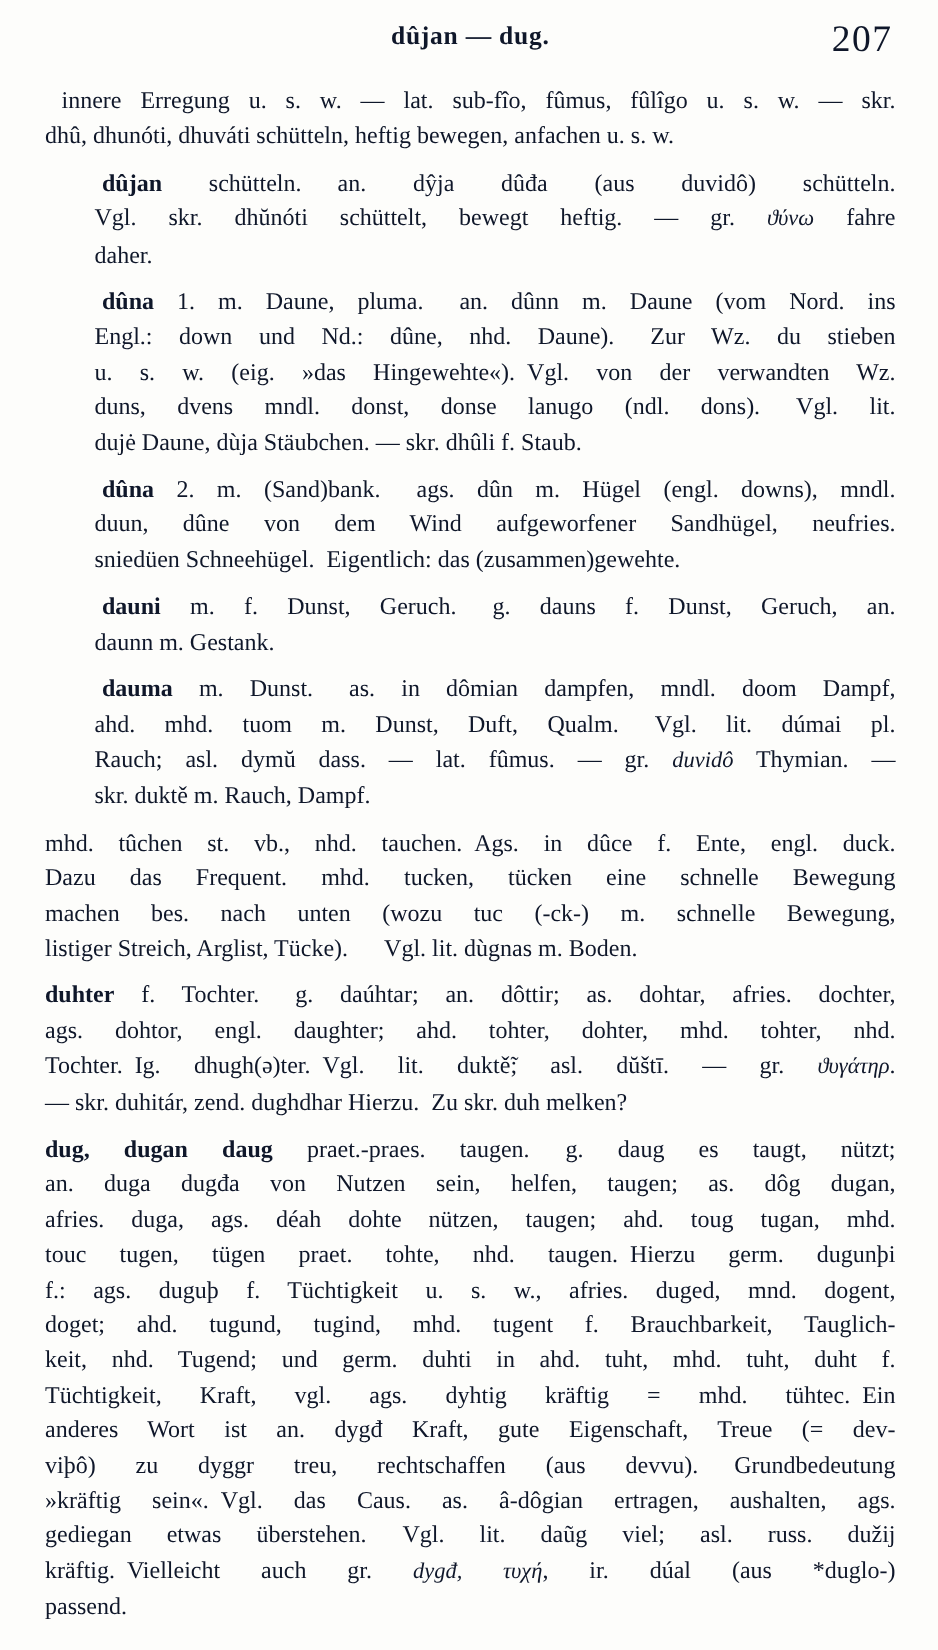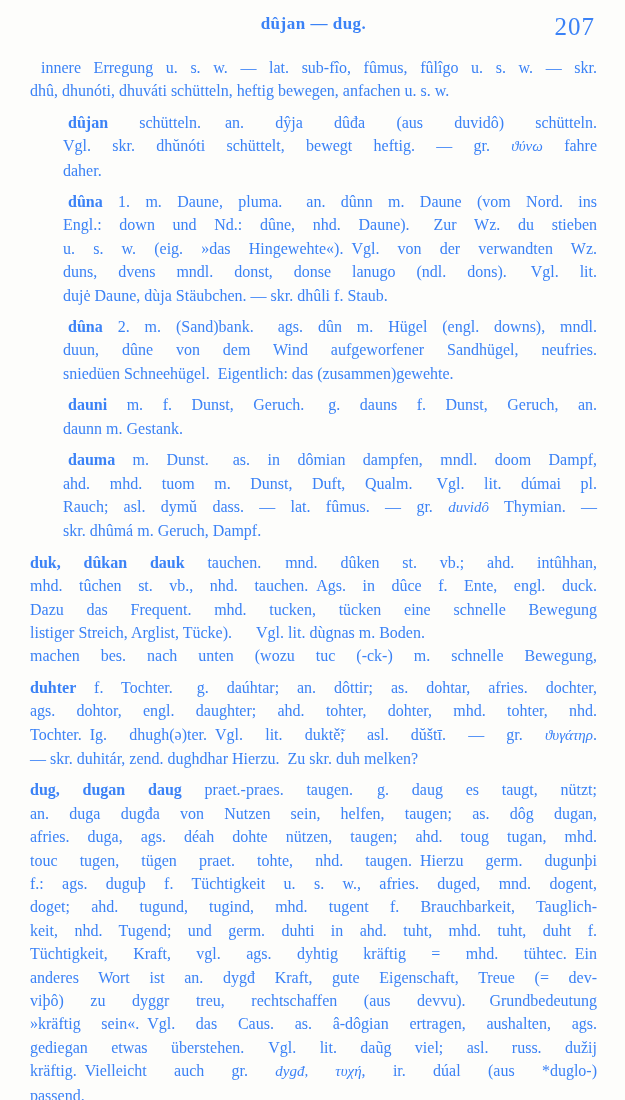--- a/index.html
+++ b/index.html
@@ -8,21 +8,21 @@
     width: 625px;
     height: 1100px;
     overflow: hidden;
     background: #fdfdfb;
   }
   .page {
     position: relative;
     width: 625px;
     height: 1100px;
     background: #fdfdfb;
-    color: #3b82f6;
+    color: #0f172a;
     font-family: "Liberation Serif", serif;
     font-size: 16px;
     box-sizing: border-box;
     padding: 14px 28px 0 30px;
   }
   .page-header {
     position: relative;
     height: 26px;
     margin-bottom: 16px;
   }
@@ -107,28 +107,27 @@
         <div class="line last"><span>sniedüen Schneehügel. Eigentlich: das (zusammen)gewehte.</span></div>
       </div>
       <div class="para block">
         <div class="line first"><span class="bold">dauni</span><span> m. f. Dunst, Geruch.  g. dauns f. Dunst, Geruch, an.</span></div>
         <div class="line last"><span>daunn m. Gestank.</span></div>
       </div>
       <div class="para block">
         <div class="line first"><span class="bold">dauma</span><span> m. Dunst.  as. in dômian dampfen, mndl. doom Dampf,</span></div>
         <div class="line"><span>ahd. mhd. tuom m. Dunst, Duft, Qualm.  Vgl. lit. dúmai pl.</span></div>
         <div class="line"><span>Rauch; asl. dymŭ dass. — lat. fûmus. — gr. </span><span class="greek">duvidô</span><span> Thymian. —</span></div>
-        <div class="line last"><span>skr. dhûmá m. Geruch, Dampf.</span></div>
+        <div class="line last"><span>skr. duktě m. Rauch, Dampf.</span></div>
       </div>
       <div class="para none">
-        <div class="line first"><span class="bold">duk, dûkan dauk</span><span> tauchen.  mnd. dûken st. vb.; ahd. intûhhan,</span></div>
         <div class="line"><span>mhd. tûchen st. vb., nhd. tauchen. Ags. in dûce f. Ente, engl. duck.</span></div>
         <div class="line"><span>Dazu das Frequent. mhd. tucken, tücken eine schnelle Bewegung</span></div>
+        <div class="line"><span>machen bes. nach unten (wozu tuc (-ck-) m. schnelle Bewegung,</span></div>
         <div class="line last"><span>listiger Streich, Arglist, Tücke).  Vgl. lit. dùgnas m. Boden.</span></div>
-        <div class="line"><span>machen bes. nach unten (wozu tuc (-ck-) m. schnelle Bewegung,</span></div>
       </div>
       <div class="para none">
         <div class="line first"><span class="bold">duhter</span><span> f. Tochter.  g. daúhtar; an. dôttir; as. dohtar, afries. dochter,</span></div>
         <div class="line"><span>ags. dohtor, engl. daughter; ahd. tohter, dohter, mhd. tohter, nhd.</span></div>
         <div class="line"><span>Tochter. Ig. dhugh(ə)ter. Vgl. lit. duktě̃; asl. dŭštī. — gr. </span><span class="greek">ϑυγάτηρ</span><span>.</span></div>
         <div class="line last"><span>— skr. duhitár, zend. dughdhar Hierzu. Zu skr. duh melken?</span></div>
       </div>
       <div class="para none">
         <div class="line first"><span class="bold">dug, dugan daug</span><span> praet.-praes. taugen.  g. daug es taugt, nützt;</span></div>
         <div class="line"><span>an. duga dugđa von Nutzen sein, helfen, taugen; as. dôg dugan,</span></div>

